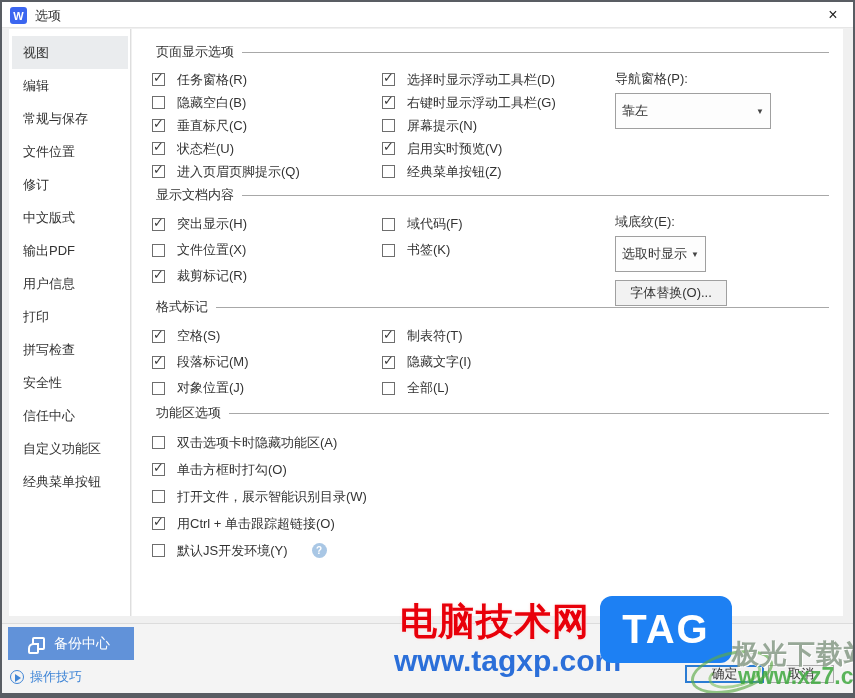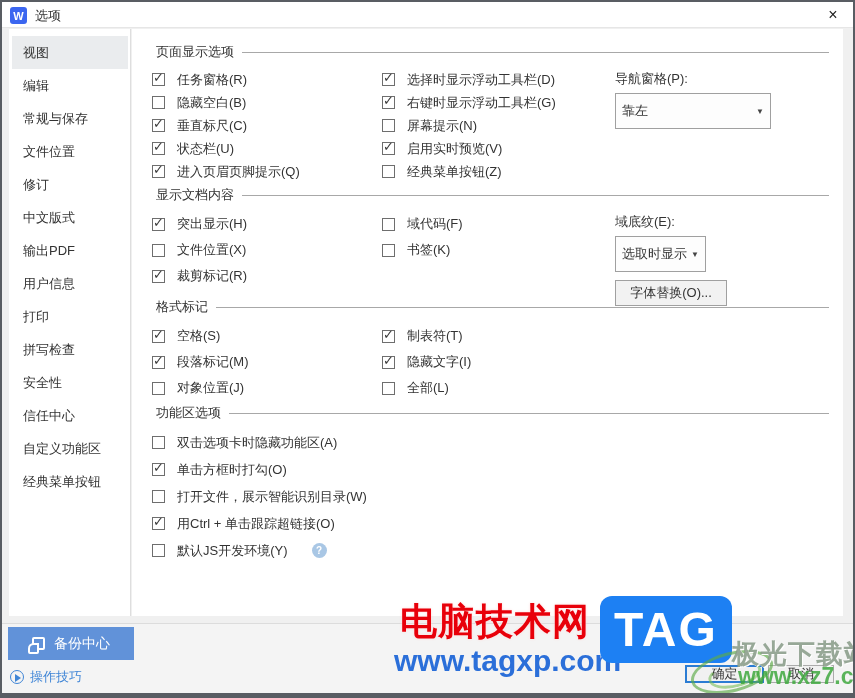--- a/index.html
+++ b/index.html
@@ -74,21 +74,21 @@
   .btn-ok { left:683px; width:79px; border:2px solid #2b7cd3; }
   .btn-cancel { left:766px; width:66px; border:1px solid #ababab; }
 
   
   .watermark { position:absolute; inset:0; pointer-events:none; z-index:50; }
   .wm1-title { position:absolute; left:398px; top:595px; font-size:37px; font-weight:bold;
                color:#e8000a; letter-spacing:1px; text-shadow:0 0 3px #ffd9d9; white-space:nowrap; }
   .wm1-url { position:absolute; left:392px; top:642px; font-size:30px; font-weight:bold;
              color:#2b6fd9; white-space:nowrap; }
   .wm-tag { position:absolute; left:598px; top:594px; width:132px; height:67px; background:#1d80f3;
-            border-radius:12px; color:#fff; font-size:48px; font-weight:bold; letter-spacing:2px;
+            border-radius:12px; color:#fff; font-size:40px; font-weight:bold; letter-spacing:2px;
             display:flex; align-items:center; justify-content:center; }
   .wm2-title { position:absolute; left:730px; top:634px; font-size:27px; font-weight:bold;
                color:rgba(133,153,133,0.85); letter-spacing:1px; text-shadow:1px 1px 0 #fff;
                white-space:nowrap; }
   .wm2-url { position:absolute; left:736px; top:661px; font-size:23px; font-weight:bold;
              color:rgba(62,168,62,0.85); white-space:nowrap; }
   .wm-swirl { position:absolute; left:688px; top:650px; width:84px; height:40px;
               border:3px solid rgba(92,170,70,0.65); border-radius:50%; transform:rotate(-14deg); }
   .wm-swirl::after { content:""; position:absolute; left:14px; top:7px; width:48px; height:20px;
                      border:3px solid rgba(120,190,90,0.6); border-radius:50%;

